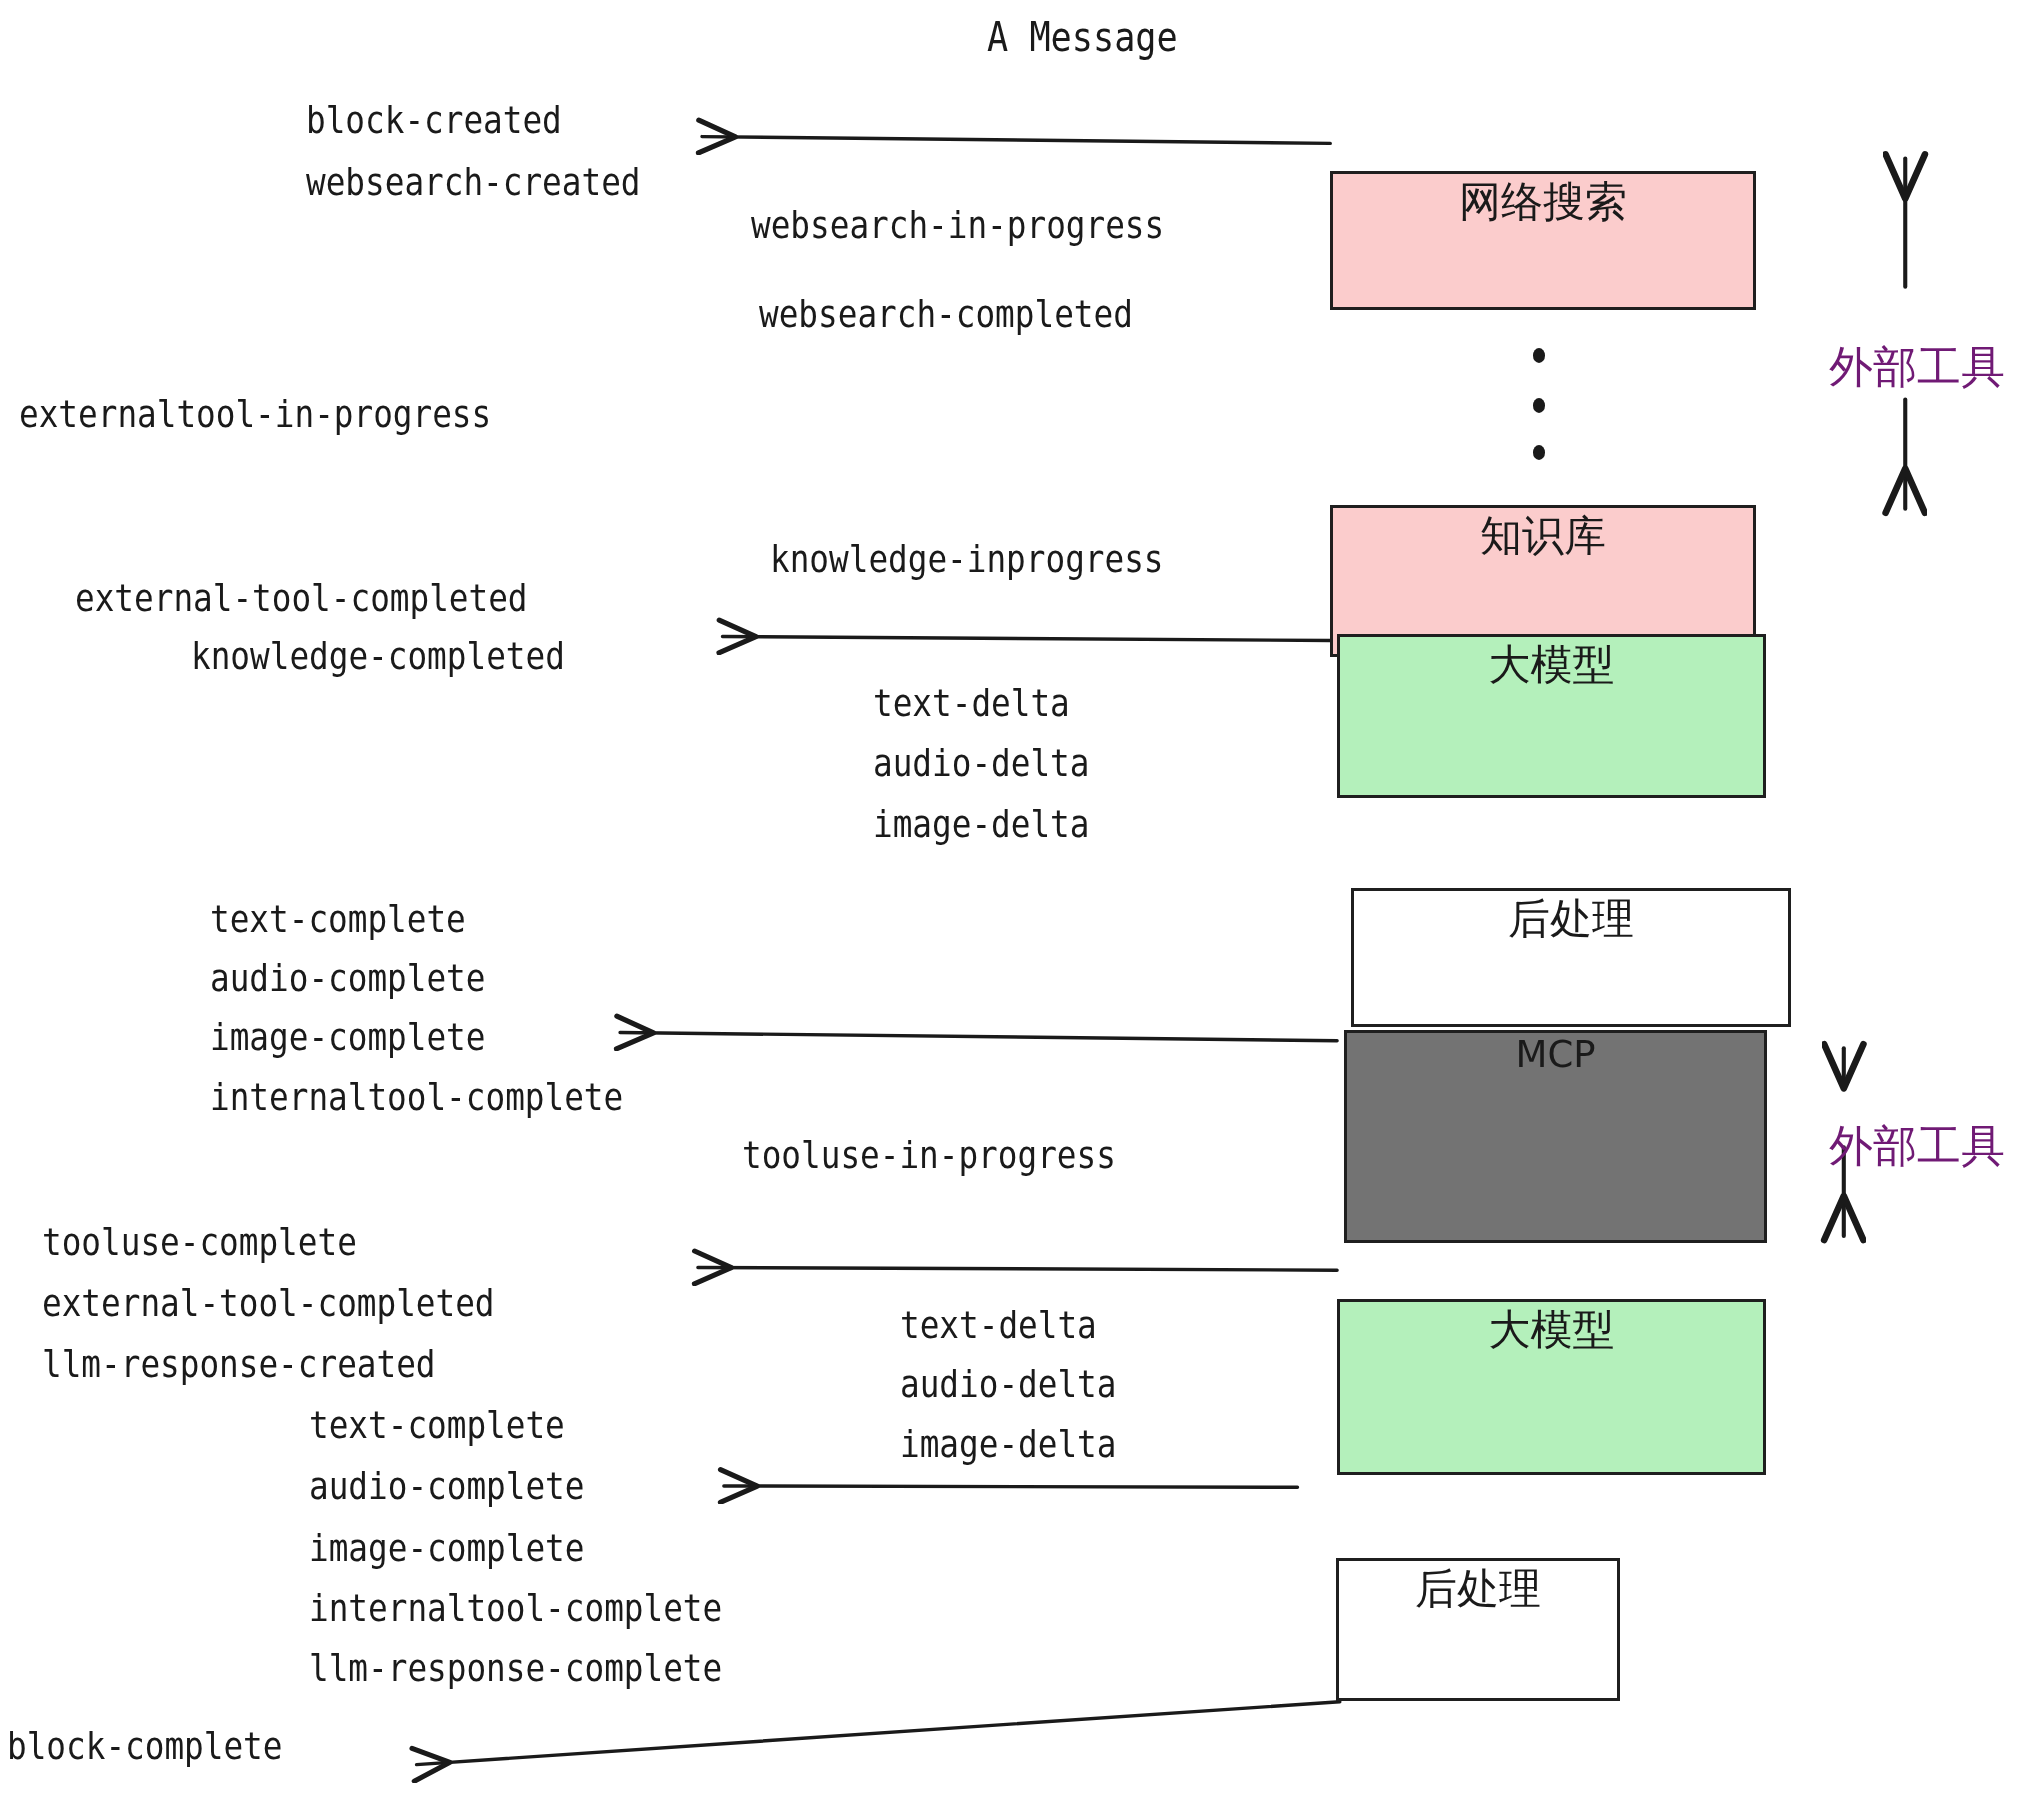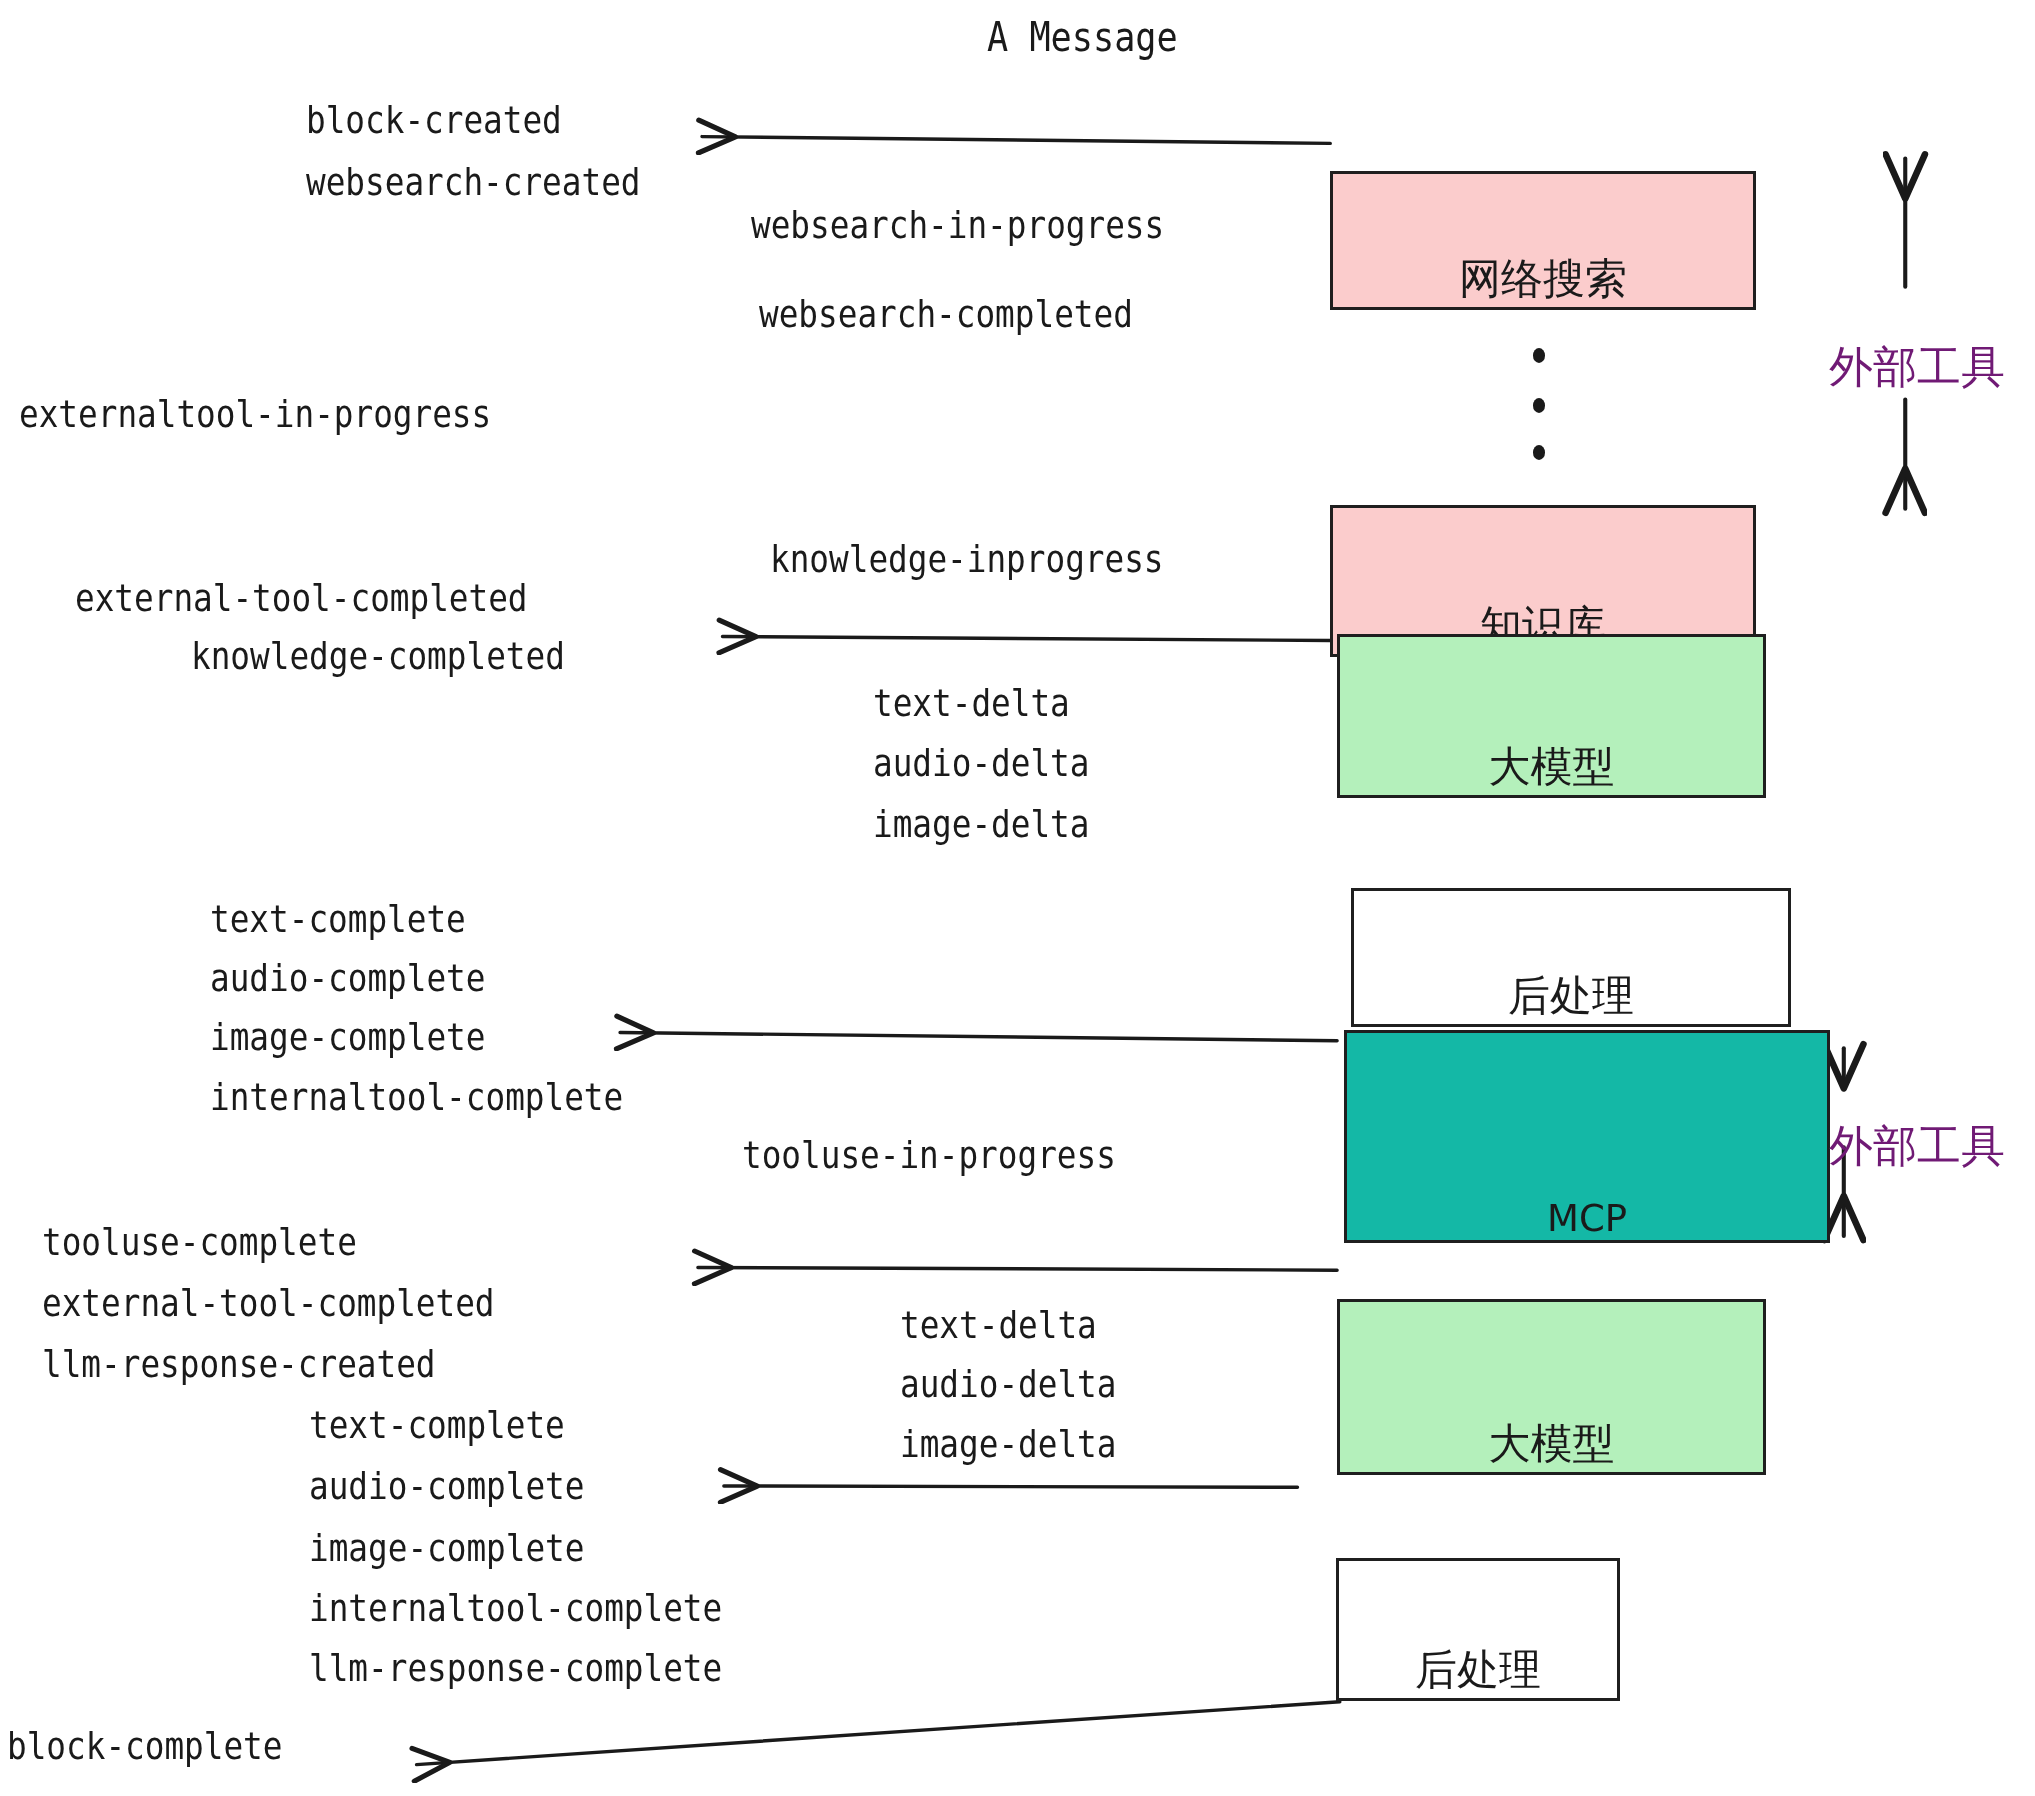--- a/index.html
+++ b/index.html
@@ -49,21 +49,21 @@
     font-family: "DejaVu Sans", sans-serif;
     font-size: 44px;
     color: #701a75;
     white-space: pre;
   }
   .nodebox {
     position: absolute;
     box-sizing: border-box;
     border: 3.4px solid #1f1f1f;
     display: flex;
-    align-items: flex-end;
+    align-items: flex-start;
     justify-content: center;
   }
   .nodebox span {
     font-family: "DejaVu Sans", sans-serif;
     font-size: 42px;
     color: #1a1a1a;
   }
   .nodebox.mcp span {
     font-family: "DejaVu Sans", sans-serif;
     font-size: 37px;
@@ -114,21 +114,21 @@
       </div>
       <div class="nodebox" style="left: 1330px; top: 505px; width: 426px; height: 152px; background: rgb(251, 204, 204); border-color: rgb(31, 31, 31);">
         <span>知识库</span>
       </div>
       <div class="nodebox" style="left: 1337px; top: 634px; width: 429px; height: 164px; background: rgb(180, 240, 187); border-color: rgb(31, 31, 31);">
         <span>大模型</span>
       </div>
       <div class="nodebox" style="left: 1351px; top: 888px; width: 440px; height: 139px; background: rgb(255, 255, 255); border-color: rgb(31, 31, 31);">
         <span>后处理</span>
       </div>
-      <div class="nodebox mcp" style="left: 1344px; top: 1030px; width: 486px; height: 213px; background: #14b8a6; border-color: rgb(31, 31, 31);">
+      <div class="nodebox mcp" style="left: 1344px; top: 1030px; width: 423px; height: 213px; background: #737373; border-color: rgb(31, 31, 31);">
         <span>MCP</span>
       </div>
       <div class="nodebox" style="left: 1337px; top: 1299px; width: 429px; height: 176px; background: rgb(180, 240, 187); border-color: rgb(31, 31, 31);">
         <span>大模型</span>
       </div>
       <div class="nodebox" style="left: 1336px; top: 1558px; width: 284px; height: 143px; background: rgb(255, 255, 255); border-color: rgb(31, 31, 31);">
         <span>后处理</span>
       </div>
     </div>
 

